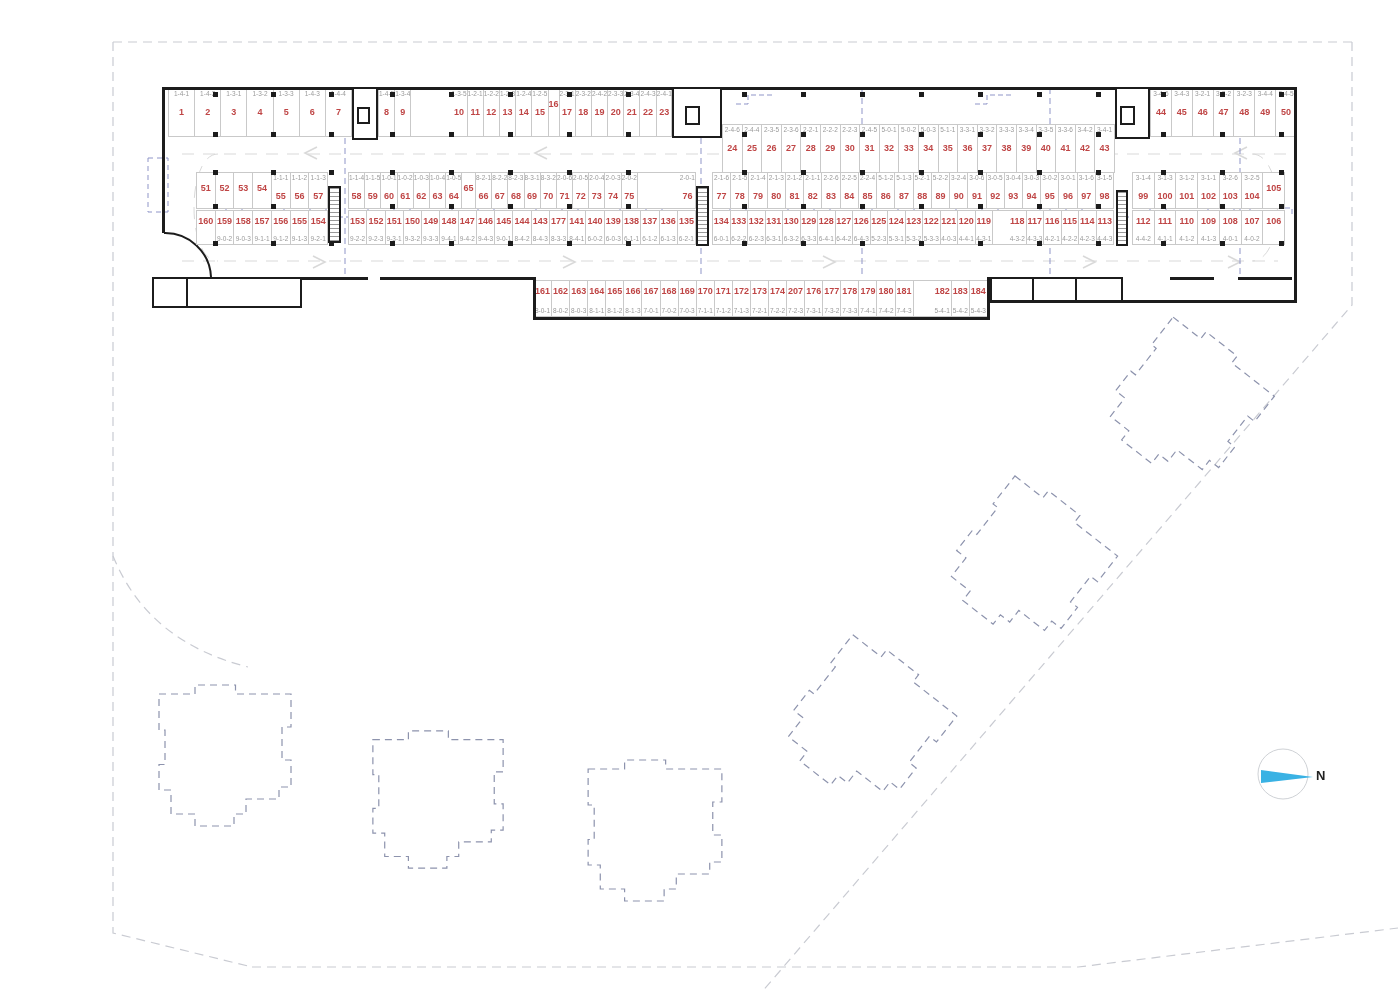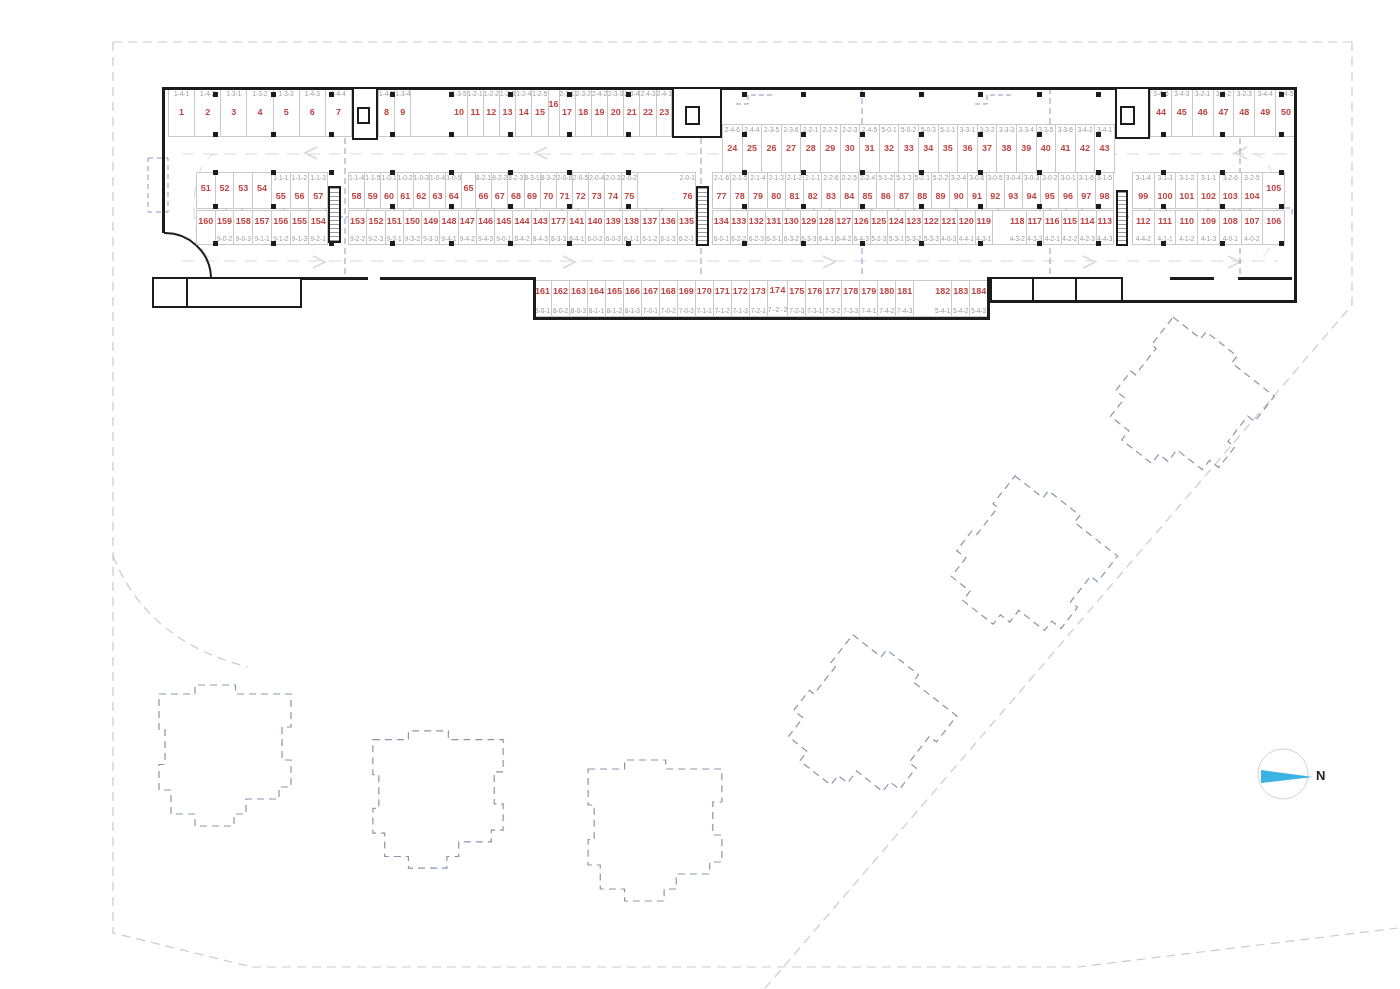--- a/index.html
+++ b/index.html
@@ -834,26 +834,26 @@
         <div class="code">7-1-2</div>
       </div>
       <div class="stall code-bottom" style="border-left: 1px solid var(--stall_line);">
         <div class="num">172</div>
         <div class="code">7-1-3</div>
       </div>
       <div class="stall code-bottom" style="border-left: 1px solid var(--stall_line);">
         <div class="num">173</div>
         <div class="code">7-2-1</div>
       </div>
-      <div class="stall code-bottom" style="border-left: 1px solid var(--stall_line); font-family: Liberation Mono, monospace;">
+      <div class="stall code-bottom" style="border-left: 1px solid var(--stall_line);">
         <div class="num">174</div>
         <div class="code">7-2-2</div>
       </div>
       <div class="stall code-bottom" style="border-left: 1px solid var(--stall_line);">
-        <div class="num">175</div>
+        <div class="num">207</div>
         <div class="code">7-2-3</div>
       </div>
       <div class="stall code-bottom" style="border-left: 1px solid var(--stall_line);">
         <div class="num">176</div>
         <div class="code">7-3-1</div>
       </div>
       <div class="stall code-bottom" style="border-left: 1px solid var(--stall_line);">
         <div class="num">177</div>
         <div class="code">7-3-2</div>
       </div>

